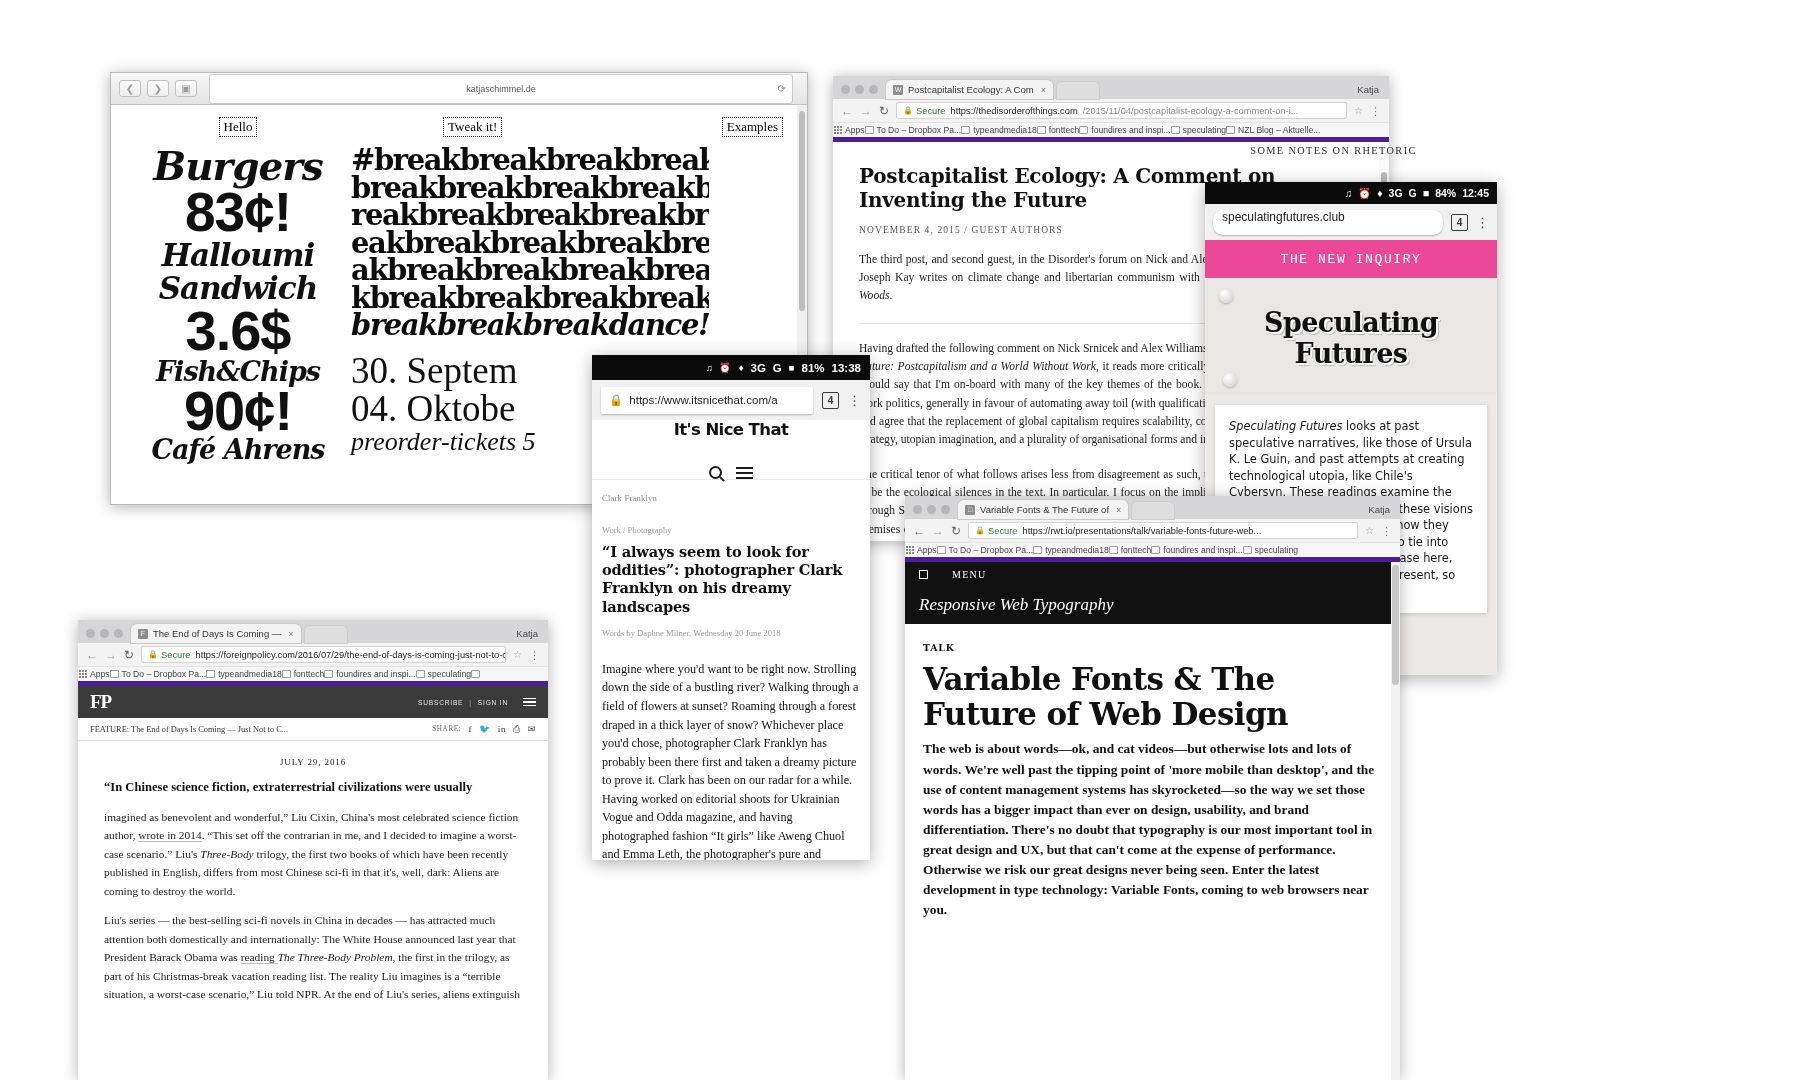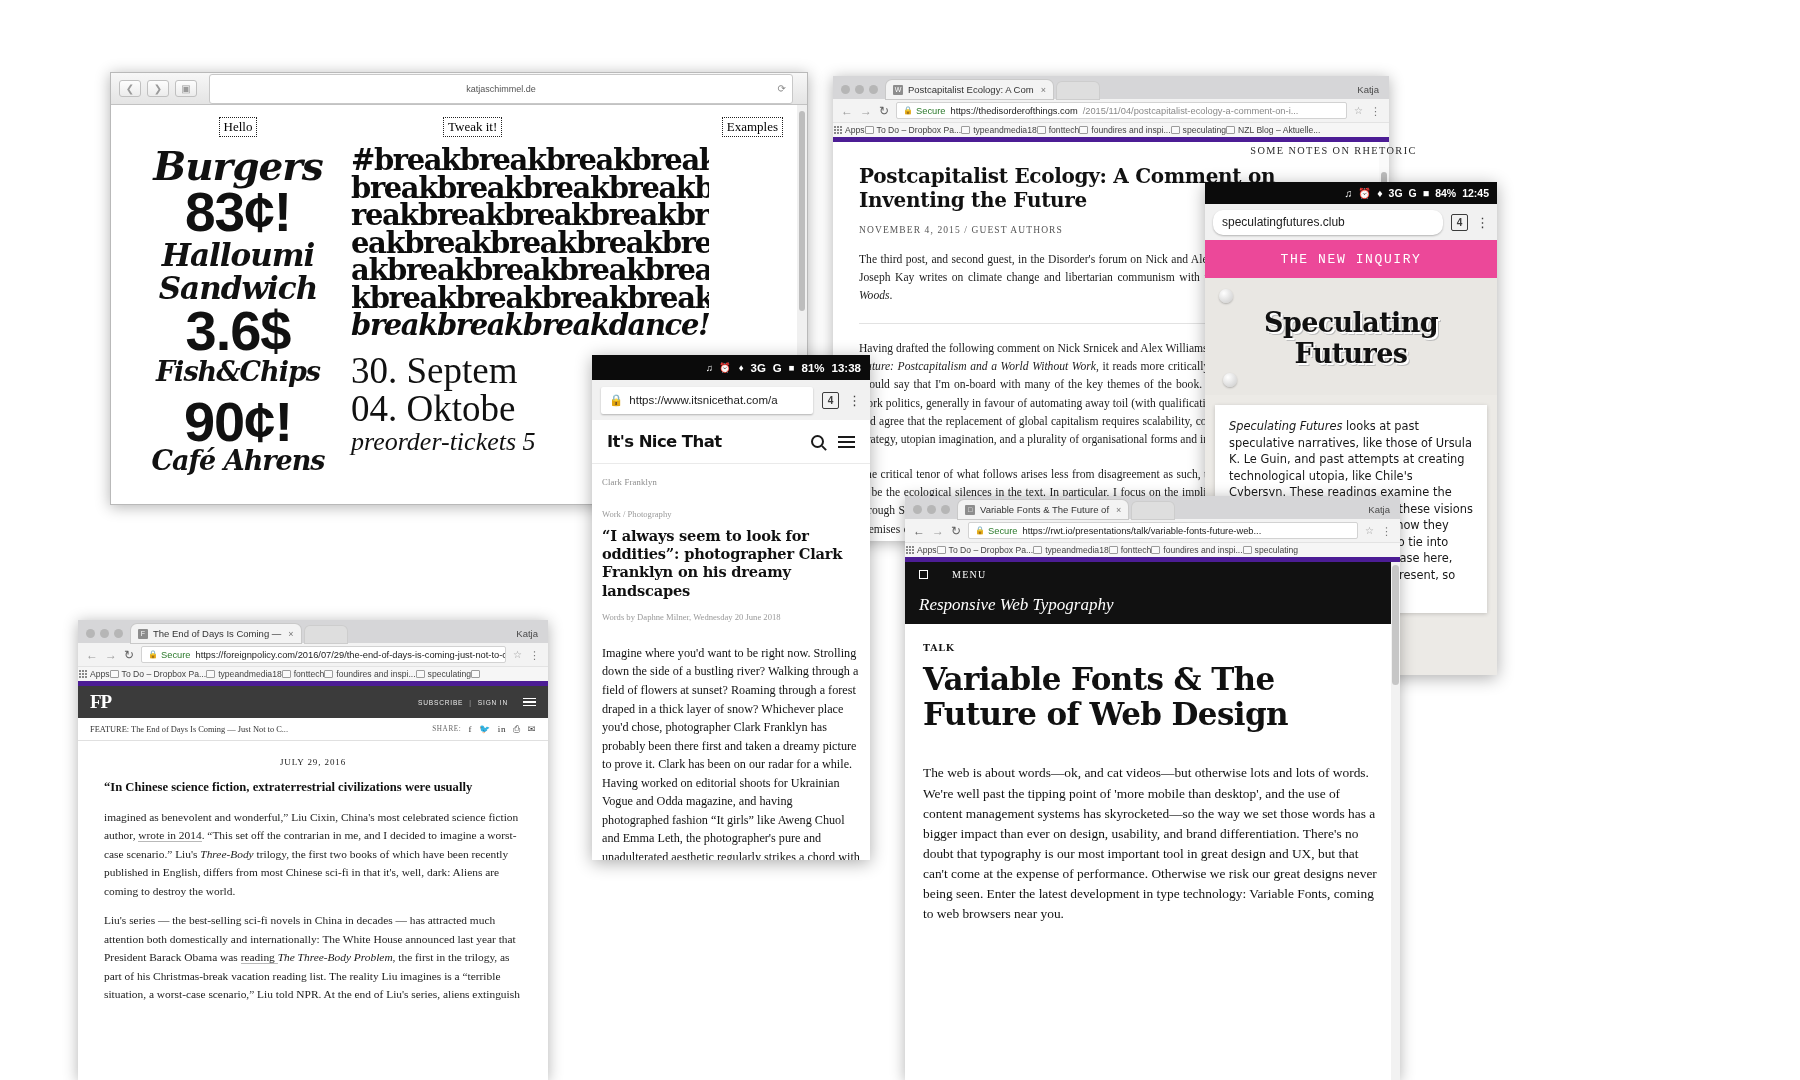--- a/index.html
+++ b/index.html
@@ -132,22 +132,22 @@
   .status { height:25px; background:#0b0b0b; color:#fff; display:flex; align-items:center;
             justify-content:flex-end; gap:7px; padding:0 9px; font-size:11.5px; font-weight:700; }
   .status .sm { font-size:9.5px; font-weight:400; }
   .and-omni { height:40px; background:#f1f1f1; display:flex; align-items:center; padding:0 9px; gap:9px; }
   .and-url { flex:1; height:27px; background:#fff; border-radius:2px; box-shadow:0 1px 2px rgba(0,0,0,.25);
              display:flex; align-items:center; gap:6px; padding:0 8px; font-size:11.5px; color:#202020;
              white-space:nowrap; overflow:hidden; }
   .tabcount { width:17px; height:17px; border:1.6px solid #3b3b3b; border-radius:2px; color:#3b3b3b;
               font-size:10px; display:flex; align-items:center; justify-content:center; font-weight:700; }
   .dots3 { color:#3b3b3b; font-size:13px; line-height:5px; }
-  .int-head { height:44px; display:flex; align-items:center; justify-content:space-between;
-              padding:0 15px; border-bottom:1px solid #eaeaea; }
+  .int-head { height:60px; display:flex; align-items:center; justify-content:space-between;
+              padding:0 15px; border-bottom:1px solid #eaeaea;flex-direction:column; }
   .int-logo { font-family:"DejaVu Sans", sans-serif; font-weight:700; font-size:16.5px;
               letter-spacing:-.6px; color:#111; }
   .int-actions { display:flex; align-items:center; gap:14px; }
   .mag { width:13px; height:13px; border:2px solid #1a1a1a; border-radius:50%; position:relative; }
   .mag:after { content:""; position:absolute; right:-5px; bottom:-3px; width:6px; height:2px;
                background:#1a1a1a; transform:rotate(45deg); }
   .ham { display:flex; flex-direction:column; gap:3px; }
   .ham b { width:17px; height:2px; background:#1a1a1a; display:block; }
   .int-body { padding:13px 10px 0; }
   .int-kicker { font-family:"Liberation Serif", serif; font-size:8.6px; color:#8b8b8b; letter-spacing:.2px; }
@@ -158,21 +158,21 @@
   .int-p { font-family:"Liberation Serif", serif; font-size:12.2px; line-height:1.52;
            color:#111; margin-top:22px; }
 
   
   .phone2 { position:absolute; left:1205px; top:182px; width:292px; height:493px;
             background:#eceae6; box-shadow:0 3px 16px rgba(0,0,0,.32); overflow:hidden; }
   .p2-status { height:22px; background:#0b0b0b; color:#fff; display:flex; align-items:center;
                justify-content:flex-end; gap:6px; padding:0 8px; font-size:10.5px; font-weight:700; }
   .p2-omni { height:36px; background:#f1f1f1; display:flex; align-items:center; padding:0 8px; gap:8px; }
   .p2-url { flex:1; height:25px; background:#fff; border-radius:10px; box-shadow:0 1px 2px rgba(0,0,0,.25);
-            display:flex; align-items:center; padding:0 9px; font-size:12px; color:#202020; }
+            display:flex; padding:0 9px; font-size:12px; color:#202020; }
   .tni { height:38px; background:#ec4899; color:#fff; display:flex; align-items:center;
          justify-content:center; font-family:Liberation Mono, monospace; font-size:13px;
          letter-spacing:1.6px; }
   .sf-hero { background:#e9e7e3; padding:11px 0 8px; position:relative; }
   .bubble { width:14px; height:14px; border-radius:50%; background:
             radial-gradient(circle at 35% 30%, #ffffff, #c9c9c9); margin:0 0 4px 14px;
             box-shadow:0 1px 2px rgba(0,0,0,.25); }
   .sf-wordmark { font-family:"DejaVu Serif", serif; font-weight:700; font-size:27px;
                  color:#111; text-align:center; letter-spacing:-.6px;
                  text-shadow:2px 2px 0 #ffffff, 3px 3px 0 #bdbdbd; }
@@ -194,21 +194,21 @@
   .rwt-menu .sq { width:9px; height:9px; border:1.7px solid #fff; display:block; }
   .rwt-bar2 { background:#111; color:#fff; height:38px; display:flex; align-items:center;
               padding:0 14px; font-family:"Liberation Serif", serif; font-style:italic;
               font-size:17px; }
   .rwt-main { padding:18px 18px 0; }
   .rwt-kicker { font-family:"DejaVu Serif", serif; font-weight:700; font-size:9.4px;
                 letter-spacing:.8px; color:#111; }
   .rwt-title { font-family:"DejaVu Serif", serif; font-weight:700; font-size:31px;
                line-height:1.12; color:#111; margin-top:9px; letter-spacing:-.6px; }
   .rwt-p { font-family:"Liberation Serif", serif; font-size:13.4px; line-height:1.5;
-           color:#111; margin-top:32px; }
+           color:#111; margin-top:8px;font-weight:bold; }
   .rwt-scroll { position:absolute; right:0; top:0; width:9px; height:100%; background:#f2f2f2; }
   .rwt-scroll i { position:absolute; left:1px; top:3px; width:7px; height:120px; background:#c6c6c6;
                   border-radius:4px; display:block; }
 </style>
 </head>
 <body>
 
 <div class="stage">
 
   <div class="win safari">
@@ -224,21 +224,21 @@
     <div class="safari-body">
 
       <div class="colL">
         <div class="tagbox">Hello</div>
         <div class="fat burger-word" style="font-size:39px;margin-top:12px;">Burgers</div>
         <div class="fat" style="font-size:55px;margin-top:2px;">83¢!</div>
         <div class="fat burger-word" style="font-size:31px;margin-top:4px;">Halloumi</div>
         <div class="fat burger-word" style="font-size:31px;margin-top:4px;">Sandwich</div>
         <div class="fat" style="font-size:56px;margin-top:2px;">3.6$</div>
         <div class="fat burger-word" style="font-size:27px;margin-top:4px;">Fish&amp;Chips</div>
-        <div class="fat" style="font-size:56px;margin-top:11px;">90¢!</div>
+        <div class="fat" style="font-size:56px;margin-top:0;">90¢!</div>
         <div class="fat burger-word" style="font-size:27px;margin-top:2px;">Café Ahrens</div>
       </div>
 
       <div class="colM">
         <div class="tagbox" style="margin-left:92px;">Tweak it!</div>
         <div style="margin-top:10px;">
           <div class="breakline">#breakbreakbreakbreak</div>
           <div class="breakline">breakbreakbreakbreakb</div>
           <div class="breakline">reakbreakbreakbreakbr</div>
           <div class="breakline">eakbreakbreakbreakbre</div>

